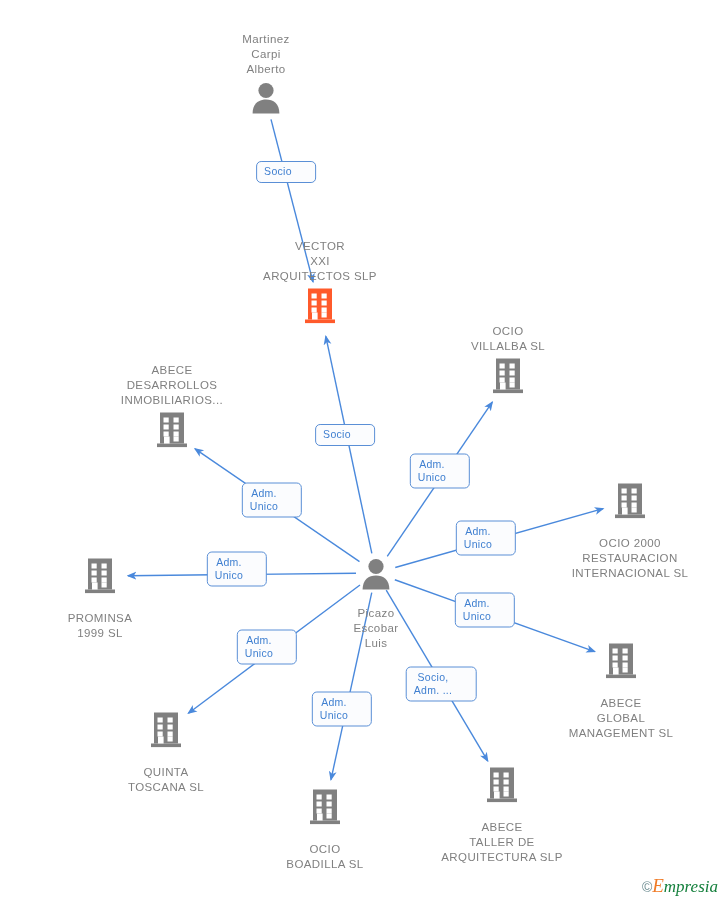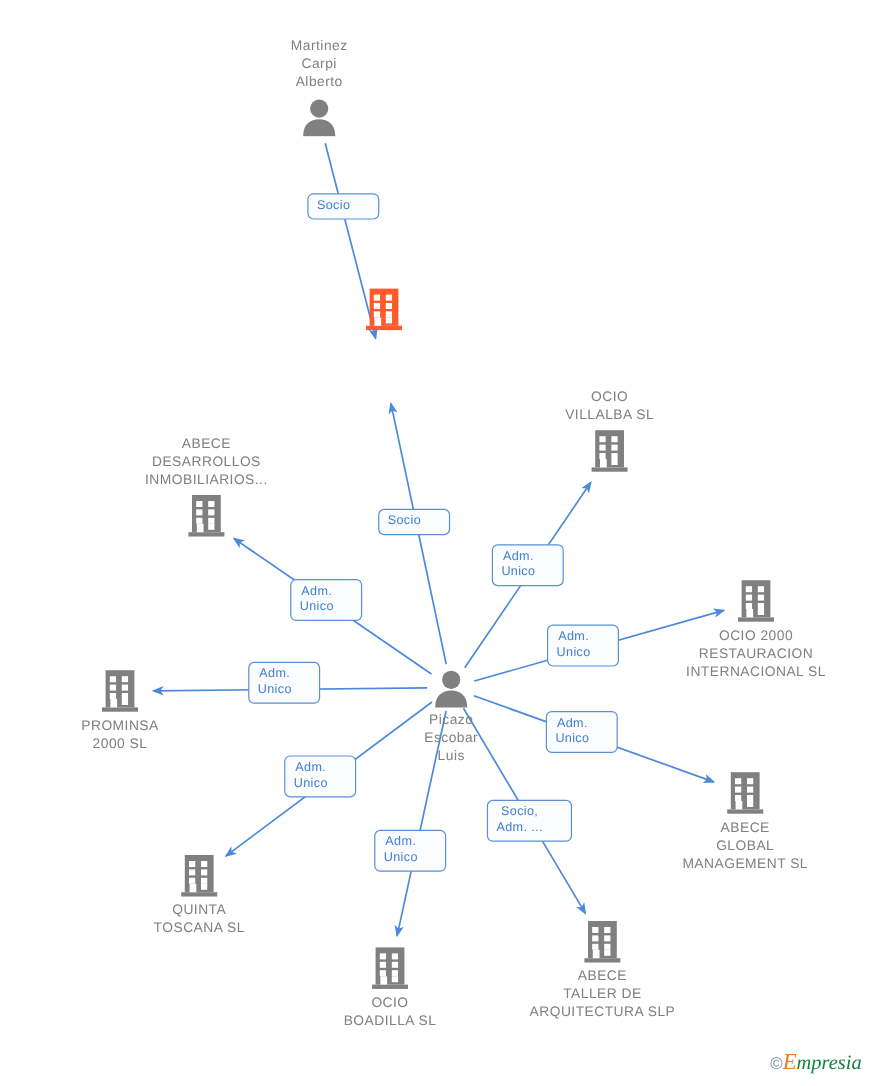--- a/index.html
+++ b/index.html
@@ -36,21 +36,21 @@
     letter-spacing: 0.4px;
     white-space: pre-line;
   }
   .node .glyph {
     display: block;
     line-height: 0;
   }
   .node svg { display: inline-block; vertical-align: top; }
   .node .label { display: block; }
   .node.label-top .label { margin-bottom: 3px; }
-  .node.label-bottom .label { margin-top: 3px; }
+  .node.label-bottom .label { margin-top: 16px; }
 
   .edge-badge {
     position: absolute;
     box-sizing: border-box;
     background: #fbfcfe;
     border: 1.4px solid #5a8fd6;
     border-radius: 5px;
     color: #3f7fd0;
     font-size: 10.5px;
     line-height: 13px;
@@ -109,21 +109,23 @@
       <line x1="356.0011813697993" y1="573.2173784633718" x2="127.99834608228096" y2="575.6956701512795" stroke="#4a89dc" stroke-width="1.4" marker-end="url(#arrow)"></line>
     </svg>
 
   <div id="nodes-layer">
       <div class="node label-top" style="left: 266px; top: 32px;"><span class="label">Martinez
 Carpi
 Alberto</span><span class="glyph"><svg width="34" height="34" viewBox="0 0 34 34" aria-hidden="true">
             <circle cx="17" cy="10.5" r="7.6" fill="#808080"></circle>
             <path d="M3.6 33.5 C3.6 23.6 9.6 19.4 17 19.4 C24.4 19.4 30.4 23.6 30.4 33.5 Z" fill="#808080"></path>
           </svg></span></div>
-      <div class="node label-top" style="left: 320px; top: 239px;"><span class="glyph"><svg width="34" height="38" viewBox="0 0 34 38" aria-hidden="true">
+      <div class="node label-top" style="left: 320px; top: 239px;"><span class="label">VECTOR
+XXI
+ARQUITECTOS SLP</span><span class="glyph"><svg width="34" height="38" viewBox="0 0 34 38" aria-hidden="true">
             <rect x="5" y="1.5" width="24" height="31" fill="#ff5a2b"></rect>
             <rect x="8.5" y="6.5" width="5.2" height="5" fill="#fff"></rect>
             <rect x="8.5" y="13.5" width="5.2" height="5" fill="#fff"></rect>
             <rect x="8.5" y="20.5" width="5.2" height="5" fill="#fff"></rect>
             <rect x="18.5" y="6.5" width="5.2" height="5" fill="#fff"></rect>
             <rect x="18.5" y="13.5" width="5.2" height="5" fill="#fff"></rect>
             <rect x="18.5" y="20.5" width="5.2" height="5" fill="#fff"></rect>
             <rect x="2" y="32.5" width="30" height="3.6" fill="#ff5a2b"></rect>
             <rect x="9" y="25.5" width="5.6" height="7" fill="#fff"></rect>
             <rect x="18.5" y="25.5" width="5.2" height="5" fill="#fff"></rect>
@@ -228,21 +230,21 @@
             <rect x="8.5" y="6.5" width="5.2" height="5" fill="#fff"></rect>
             <rect x="8.5" y="13.5" width="5.2" height="5" fill="#fff"></rect>
             <rect x="8.5" y="20.5" width="5.2" height="5" fill="#fff"></rect>
             <rect x="18.5" y="6.5" width="5.2" height="5" fill="#fff"></rect>
             <rect x="18.5" y="13.5" width="5.2" height="5" fill="#fff"></rect>
             <rect x="18.5" y="20.5" width="5.2" height="5" fill="#fff"></rect>
             <rect x="2" y="32.5" width="30" height="3.6" fill="#808080"></rect>
             <rect x="9" y="25.5" width="5.6" height="7" fill="#fff"></rect>
             <rect x="18.5" y="25.5" width="5.2" height="5" fill="#fff"></rect>
           </svg></span><span class="label">PROMINSA
-2000 SL</span></div>
+1999 SL</span></div>
       <div class="node label-bottom" style="left: 376px; top: 556px;"><span class="glyph"><svg width="34" height="34" viewBox="0 0 34 34" aria-hidden="true">
             <circle cx="17" cy="10.5" r="7.6" fill="#808080"></circle>
             <path d="M3.6 33.5 C3.6 23.6 9.6 19.4 17 19.4 C24.4 19.4 30.4 23.6 30.4 33.5 Z" fill="#808080"></path>
           </svg></span><span class="label">Picazo
 Escobar
 Luis</span></div>
     </div>
   <div id="badges-layer">
       <div class="edge-badge" style="left: 286px; top: 172px;">Socio</div>
       <div class="edge-badge" style="left: 345px; top: 435px;">Socio</div>

